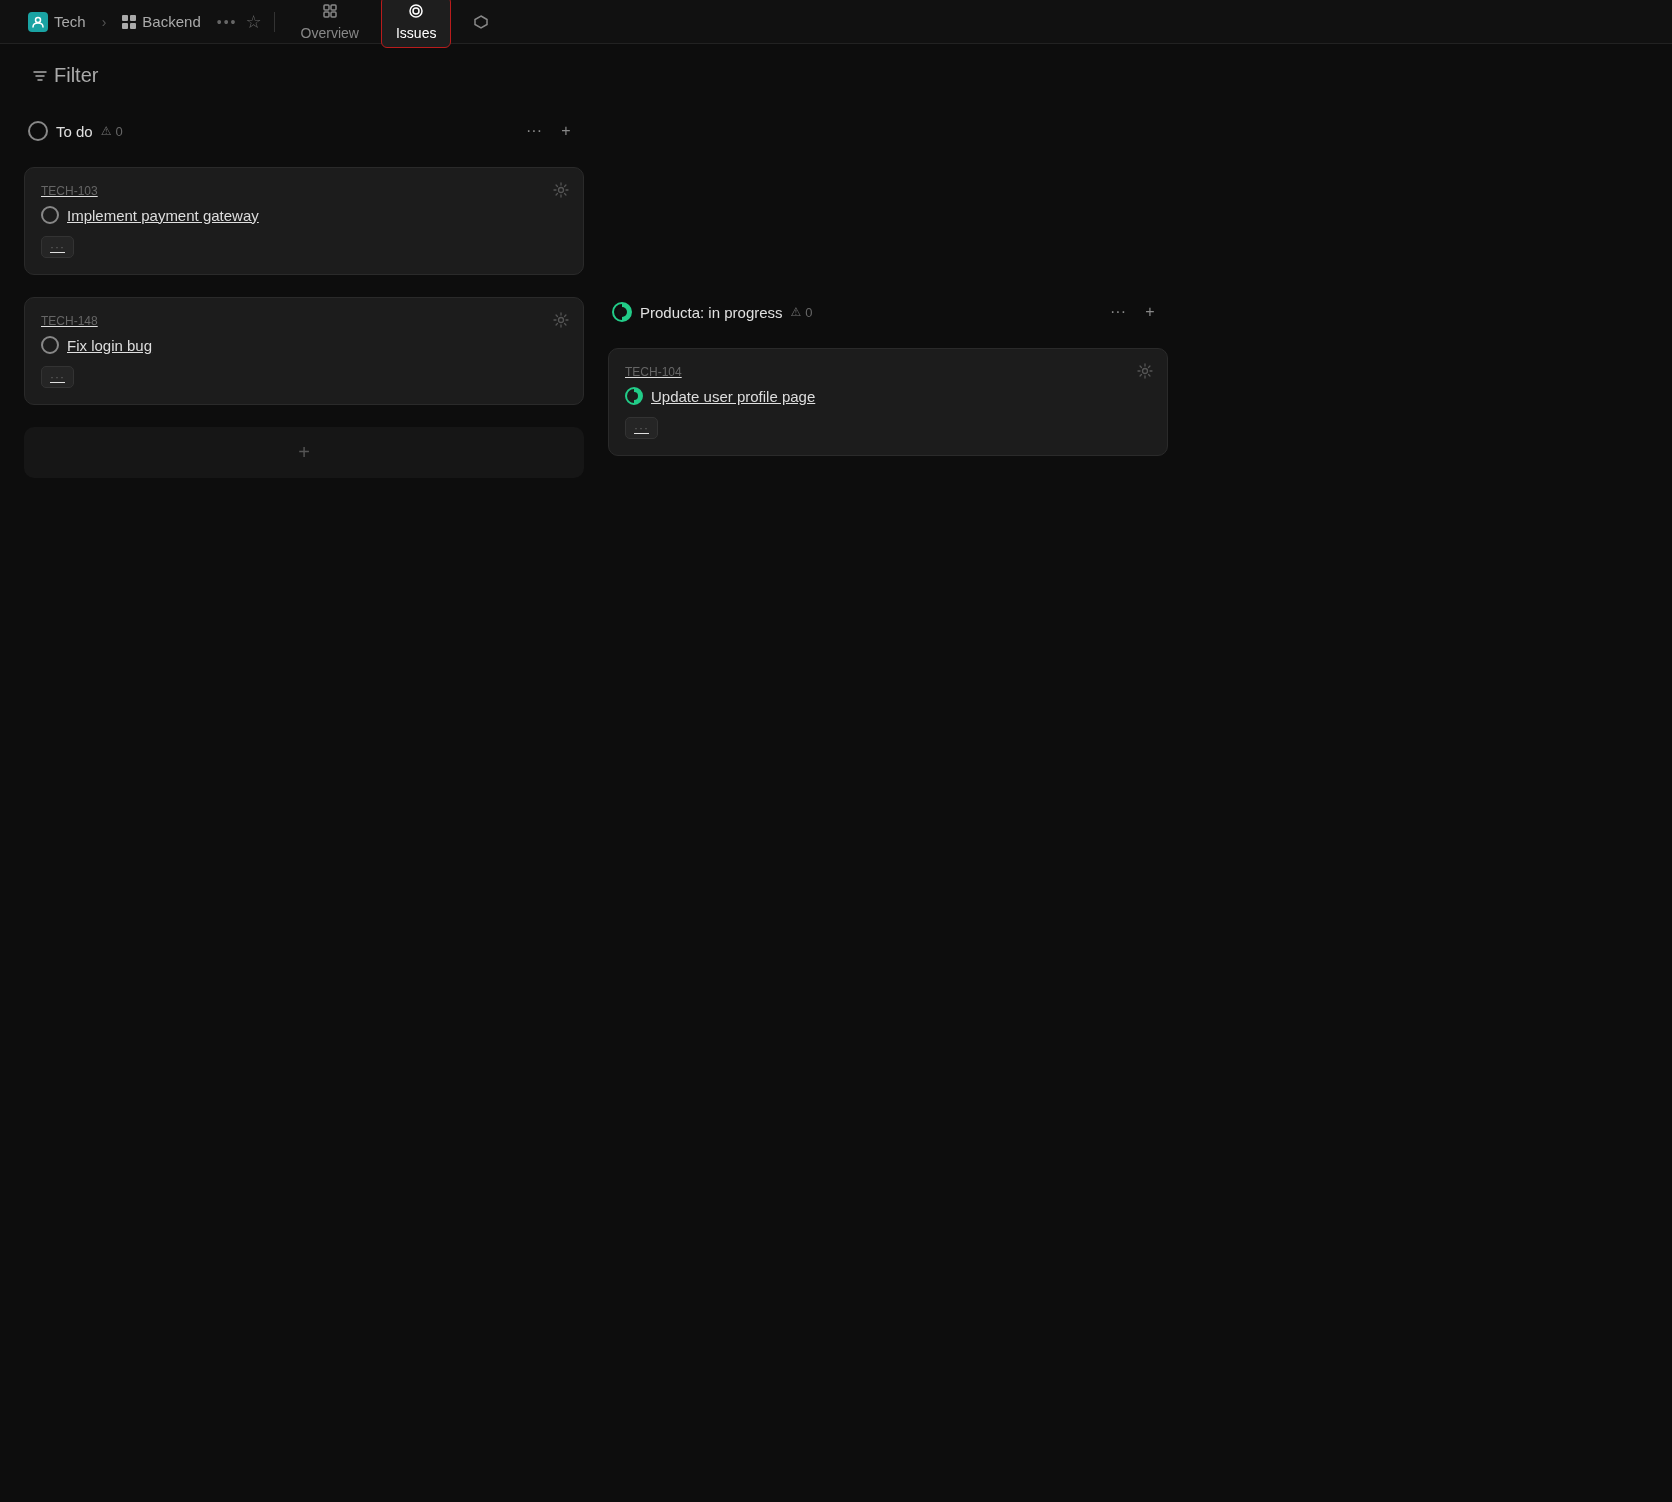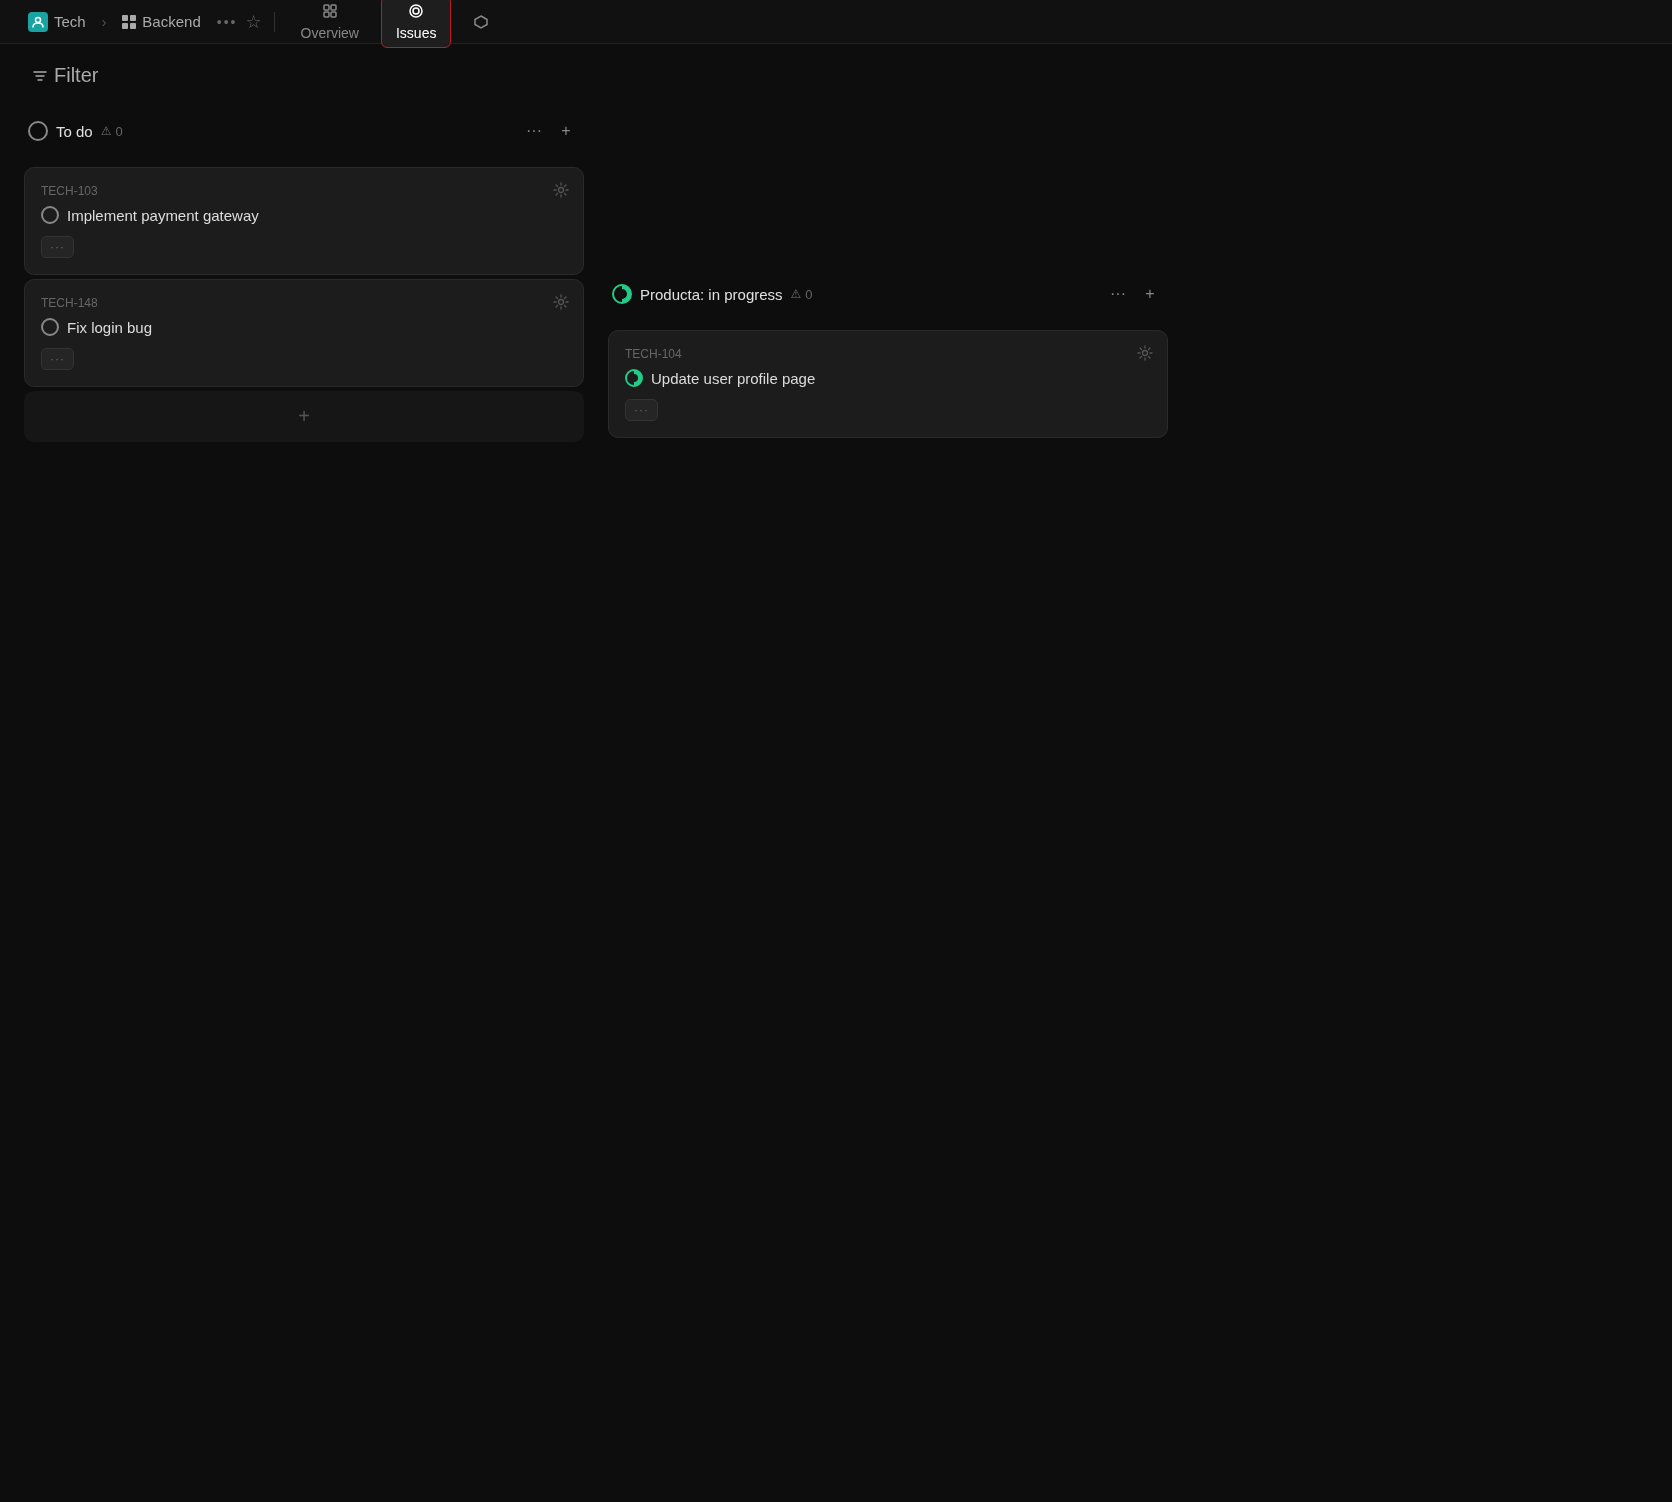--- a/index.html
+++ b/index.html
@@ -192,24 +192,25 @@
       color: #888;
       cursor: pointer;
       font-size: 16px;
     }
 
     
     .issue-card {
       background: #1c1c1c;
       border-radius: 10px;
       padding: 16px;
-      margin-bottom: 4px;
+      margin-bottom: 22px;
       border: 1px solid #2a2a2a;
       cursor: pointer;
       position: relative;
+      text-decoration: underline;
     }
 
     .issue-id {
       font-size: 12px;
       color: #666;
       margin-bottom: 8px;
     }
 
     .issue-title-row {
       display: flex;

